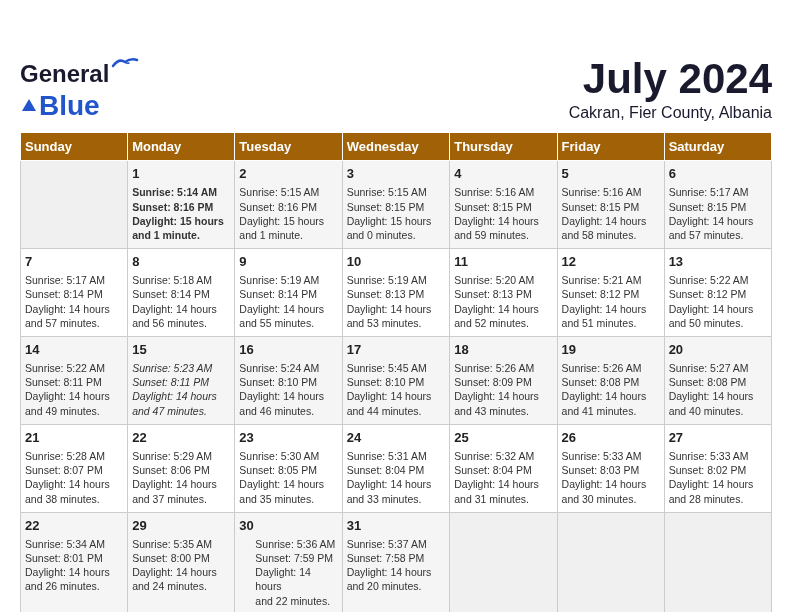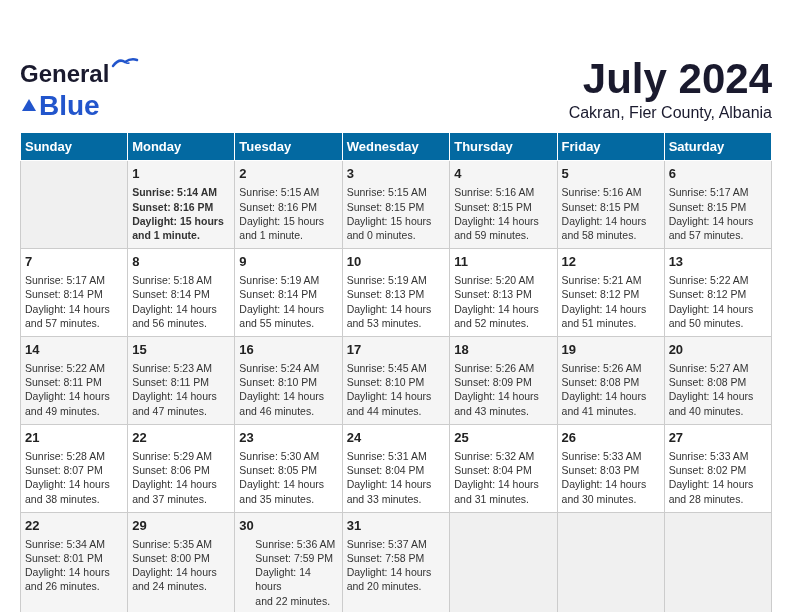--- a/index.html
+++ b/index.html
@@ -33,21 +33,21 @@
       font-size: 16px;
       color: #1a1a2e;
       margin-top: 2px;
     }
     table {
       width: 100%;
       border-collapse: collapse;
       font-size: 11px;
     }
     thead tr th {
-      background-color: #0369a1;
+      background-color: #a16207;
       color: #fff;
       padding: 6px 4px;
       text-align: left;
       font-size: 13px;
       font-weight: bold;
       border: 1px solid #fff;
     }
     tbody tr td {
       border: 1px solid #ccc;
       vertical-align: top;
@@ -219,21 +219,21 @@
       <tr>
         <td>
           <span class="day-num">14</span>
           <div class="cell-content" style="white-space: pre-line;">Sunrise: 5:22 AM
 Sunset: 8:11 PM
 Daylight: 14 hours
 and 49 minutes.</div>
         </td>
         <td>
           <span class="day-num">15</span>
-          <div class="cell-content" style="white-space: pre-line;">Sunrise: 5:23 AM
+          <div class="cell-content" style="white-space: pre-line; font-style: italic;">Sunrise: 5:23 AM
 Sunset: 8:11 PM
 Daylight: 14 hours
 and 47 minutes.</div>
         </td>
         <td>
           <span class="day-num">16</span>
           <div class="cell-content" style="white-space: pre-line;">Sunrise: 5:24 AM
 Sunset: 8:10 PM
 Daylight: 14 hours
 and 46 minutes.</div>

